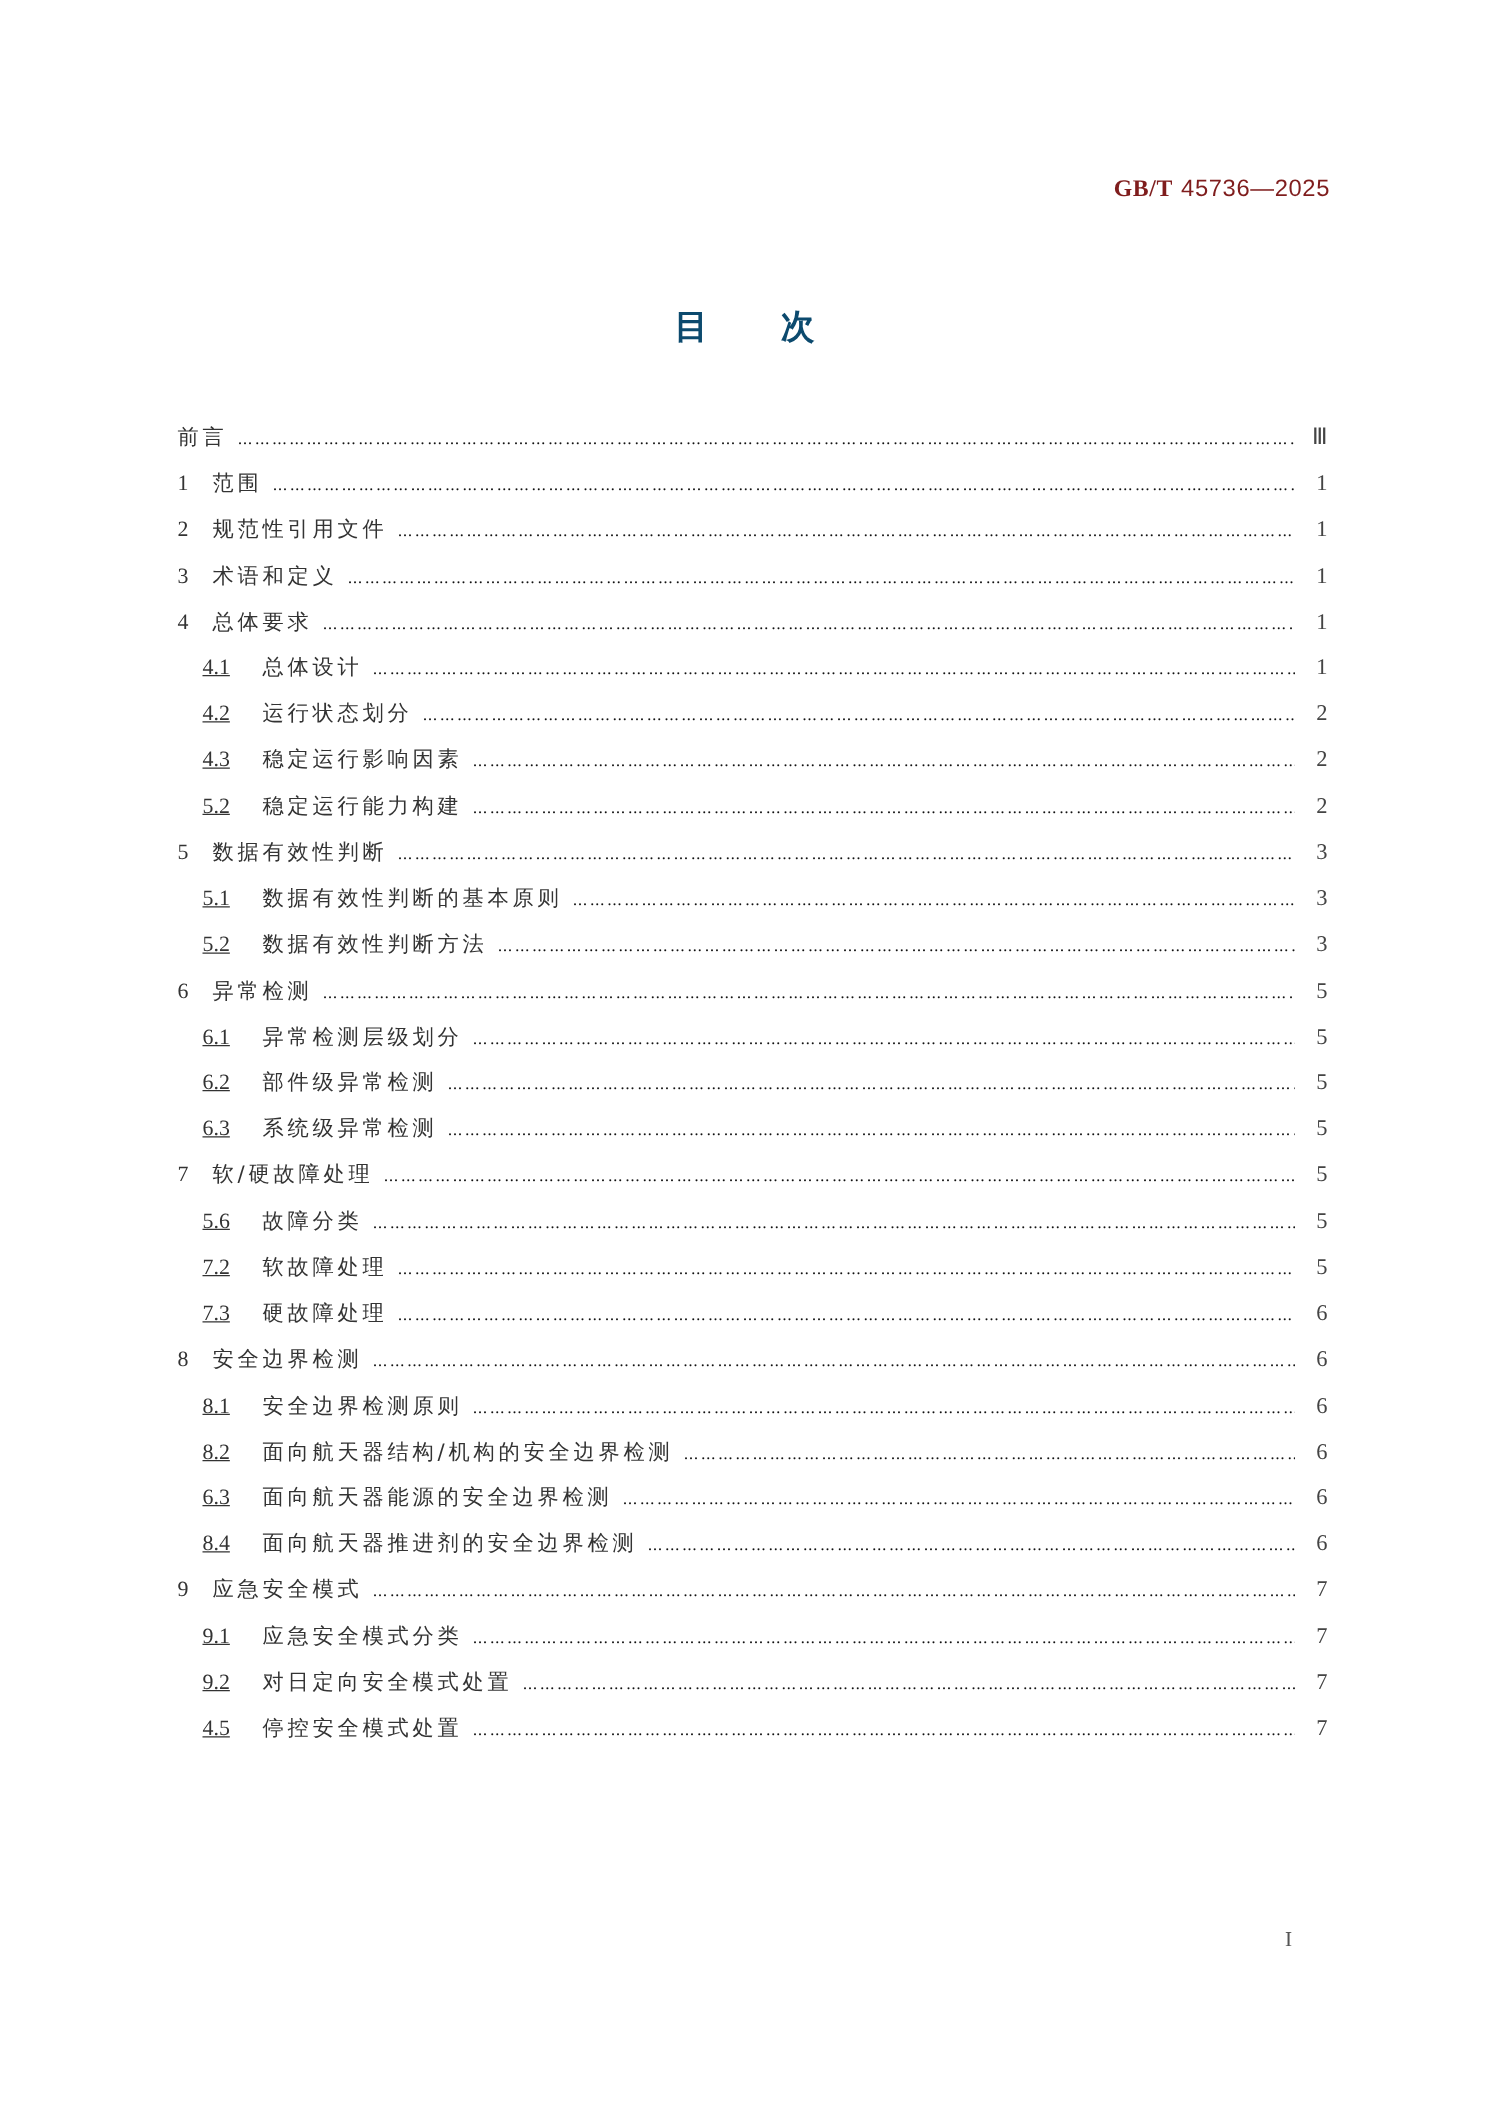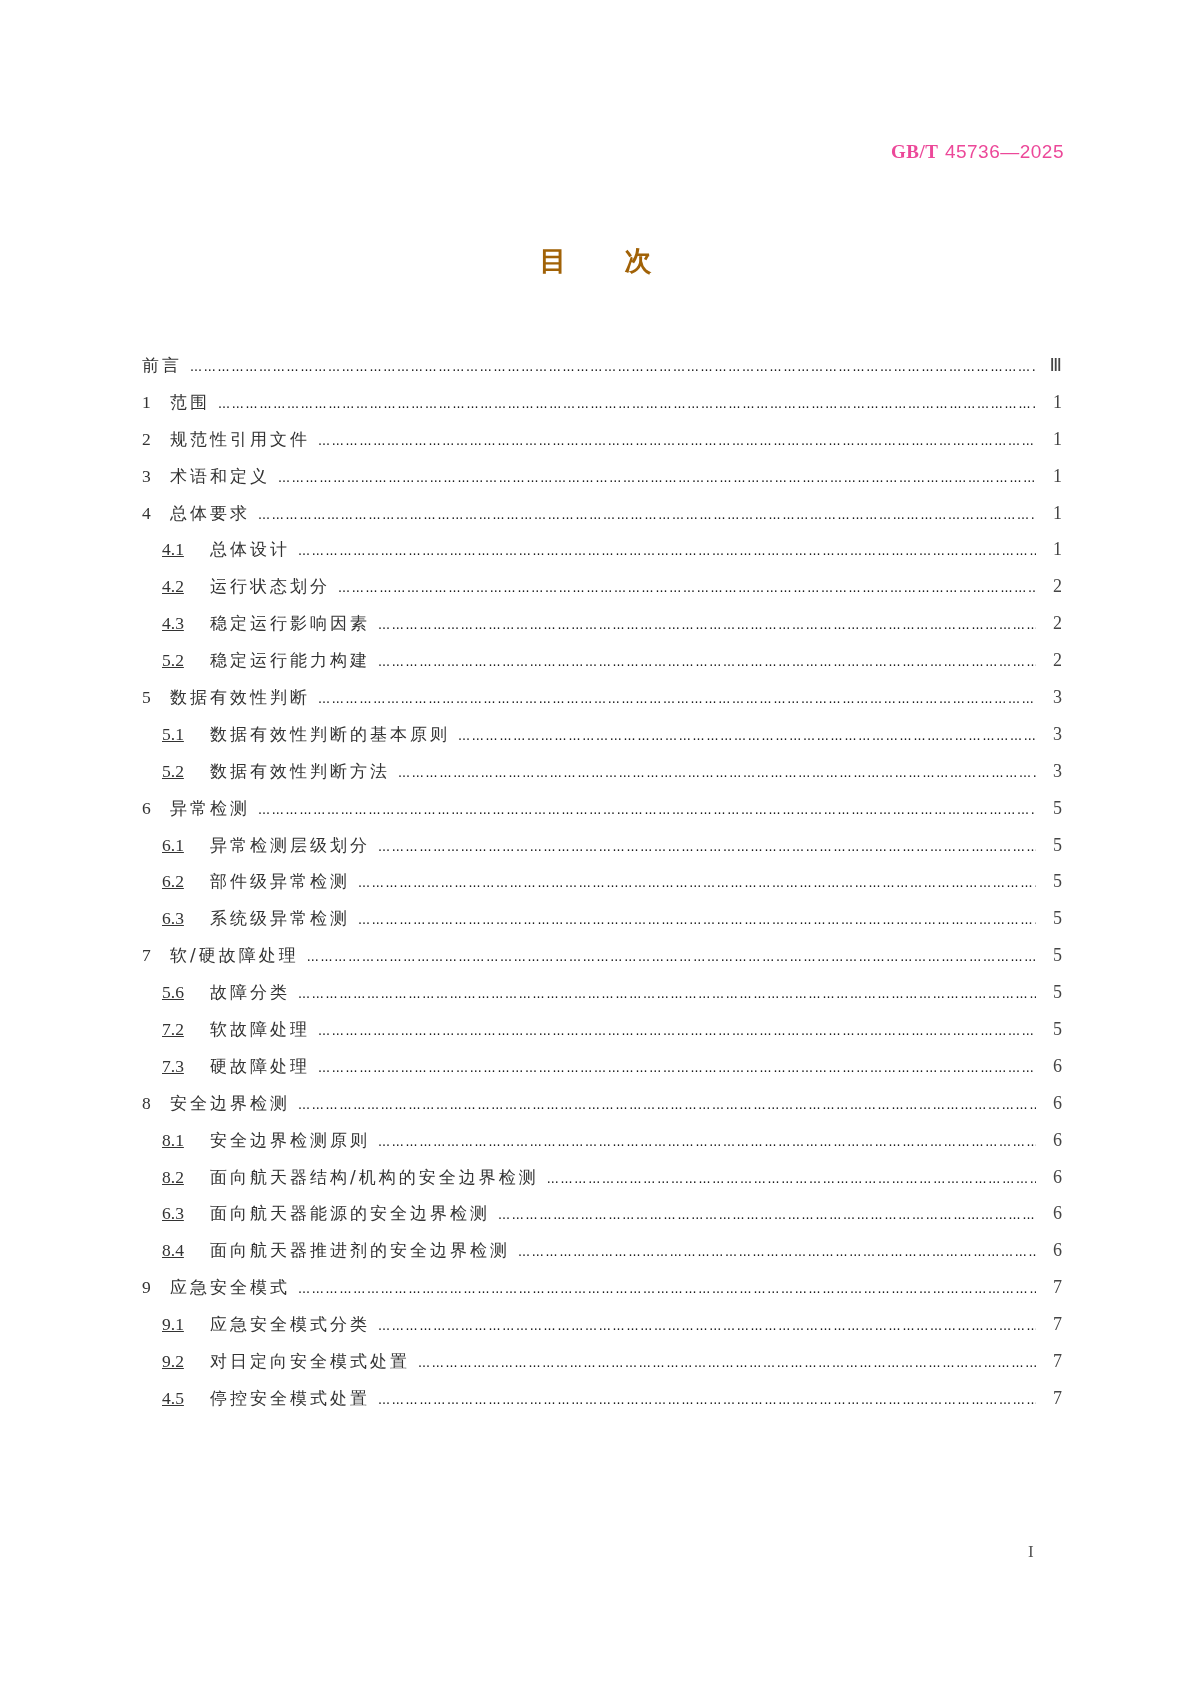--- a/index.html
+++ b/index.html
@@ -1,28 +1,28 @@
 <!DOCTYPE html>
 <html><head>
 <meta charset="utf-8">
 <style>
   html, body { margin: 0; padding: 0; background: #ffffff; }
   body { width: 1191px; height: 1685px; position: relative; overflow: hidden;
          font-family: "DejaVu Serif", "Liberation Serif", serif; color: #222; }
-  .std-code { position: absolute; top: 140px; right: 127px; font-size: 19px; color: #ec4899; letter-spacing: 0.5px; }
+  .std-code { position: absolute; top: 140px; right: 127px; font-size: 19px; color: #7f1d1d; letter-spacing: 0.5px; }
   .std-code .prefix { font-family: "Liberation Serif", serif; font-weight: bold; }
   .std-code .num { font-family: "Liberation Sans", sans-serif; }
   .title { position: absolute; top: 243px; left: 0; width: 1191px; text-align: center;
-           font-family: "DejaVu Sans", sans-serif; font-size: 27px; font-weight: bold; color: #a16207; letter-spacing: 58px; text-indent: 58px; }
+           font-family: "DejaVu Sans", sans-serif; font-size: 27px; font-weight: bold; color: #0c4a6e; letter-spacing: 58px; text-indent: 58px; }
   .toc { position: absolute; top: 338px; left: 142px; width: 920px; }
   .row { display: flex; align-items: baseline; height: 36.9px; font-size: 17.5px; color: #333; }
   .row.lvl2 { padding-left: 20px; }
   .num-lbl { display: inline-block; width: 28px; font-family: "Liberation Serif", serif; }
   .row.lvl2 .num-lbl { width: 48px; text-decoration: underline; }
-  .txt { letter-spacing: 3px; white-space: nowrap; font-family: "DejaVu Sans", sans-serif; font-size: 17px; margin-top: 16px; }
+  .txt { letter-spacing: 3px; white-space: nowrap; font-family: "DejaVu Sans", sans-serif; font-size: 17px; }
   .dots { flex: 1; overflow: hidden; white-space: nowrap; margin: 0 8px 0 8px; font-size: 12px; letter-spacing: 1.8px; color: #111; }
   .dots::after { content: "…………………………………………………………………………………………………………………………………………………………………………………………………………"; }
   .pg { width: 18px; text-align: right; font-family: "Liberation Serif", serif; font-size: 18px; color: #444; }
   .footer-page { position: absolute; top: 1542px; left: 1028px; font-family: "Liberation Serif", serif; font-size: 17px; color: #555; }
 </style>
 </head>
 <body>
 
 <div class="std-code">
   <span class="prefix">GB/T</span>

